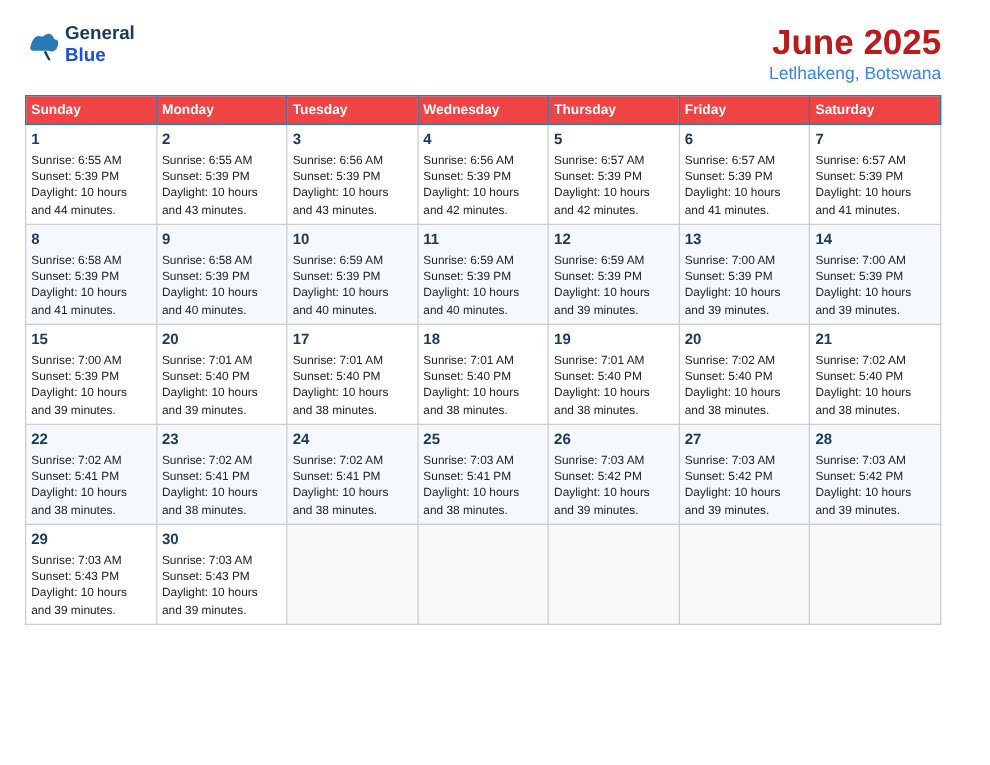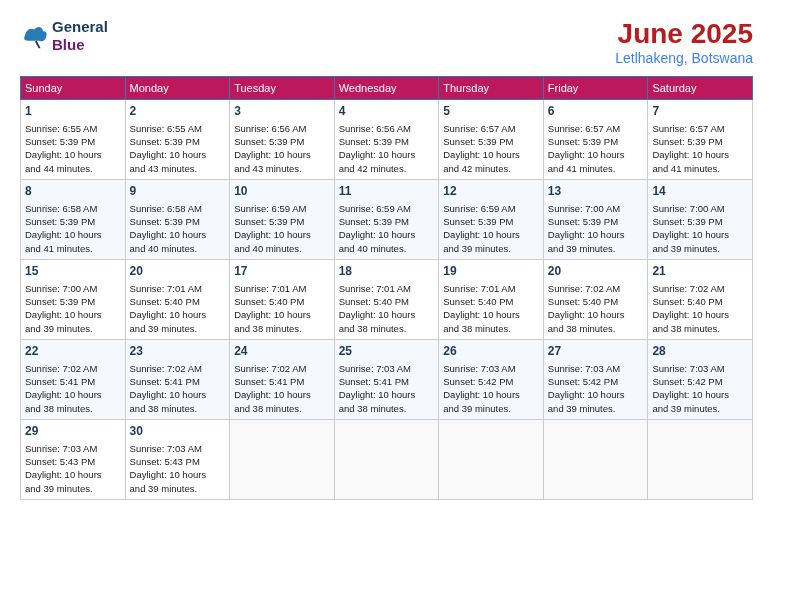--- a/index.html
+++ b/index.html
@@ -26,21 +26,21 @@
       display: flex;
       align-items: center;
       gap: 4px;
     }
     .logo-text {
       font-size: 15px;
       font-weight: bold;
       color: #1a3a5c;
       line-height: 1.2;
     }
-    .logo-text .blue { color: #701a75; }
+    .logo-text .blue { color: #1d4ed8; }
     .logo-icon {
       width: 28px;
       height: 28px;
     }
     .title-block {
       text-align: right;
     }
     .main-title {
       font-size: 28px;
       font-weight: bold;
@@ -49,23 +49,23 @@
     .subtitle {
       font-size: 14px;
       color: #3b82f6;
     }
     table {
       width: 100%;
       border-collapse: collapse;
       font-size: 10px;
     }
     thead tr th {
-      background: #be185d;
+      background: #ef4444;
       color: #fff;
-      font-weight: normal;
+      font-weight: bold;
       font-size: 11px;
       padding: 5px 4px;
       text-align: left;
       border: 1px solid #2a7ab8;
     }
     tbody tr td {
       border: 1px solid #ccc;
       vertical-align: top;
       padding: 3px 4px;
       height: 80px;

